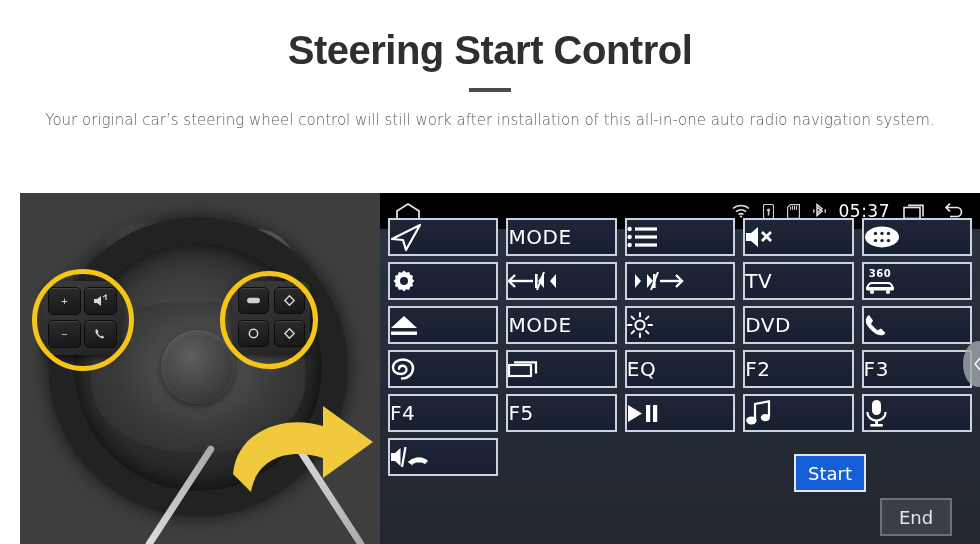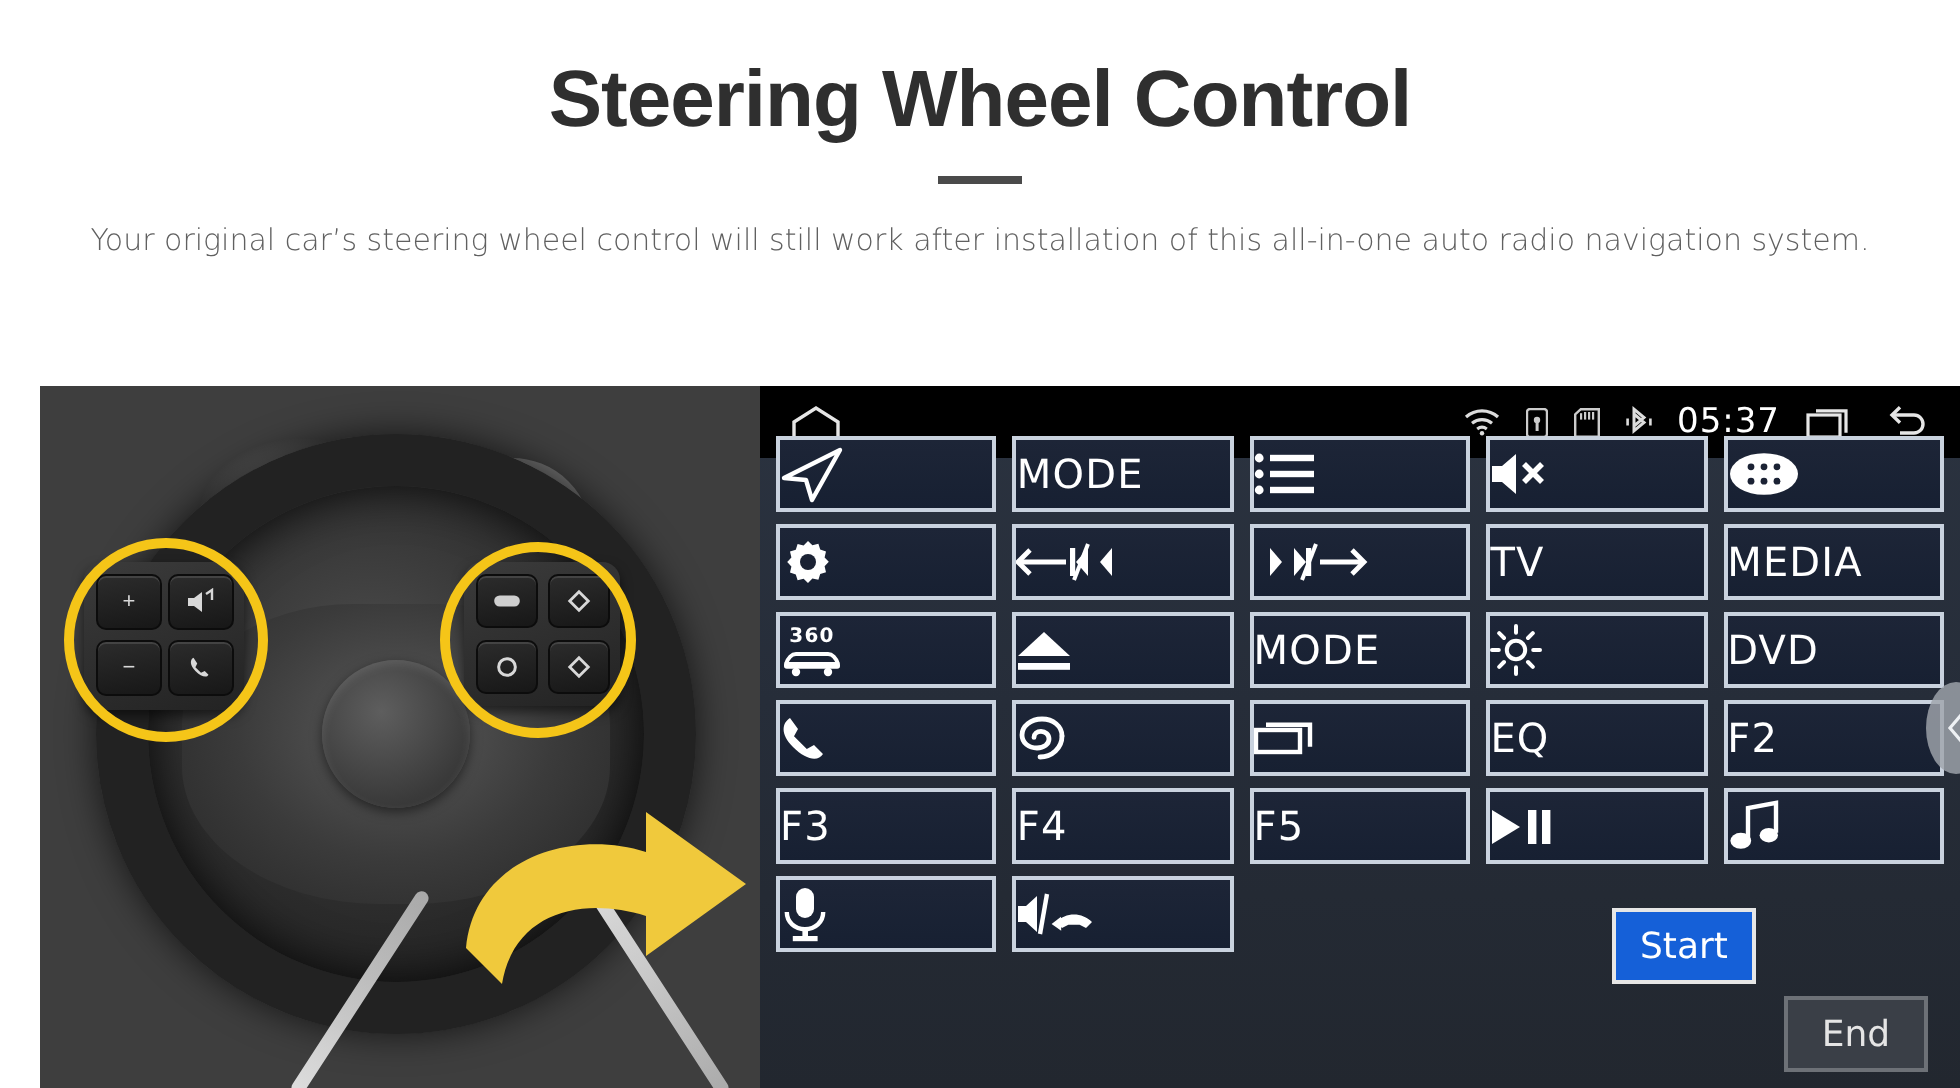--- a/index.html
+++ b/index.html
@@ -149,21 +149,21 @@
     color: #ffffff;
     display: flex; align-items: center; 
     font-size: 20px; letter-spacing: .6px;
     font-family: "DejaVu Sans", sans-serif;
     user-select: none;
   }
   .btn.empty { border: none; background: none; }
   .btn svg { display: block; }
 
   .footer-btns {
-    position: absolute; right: 16px; bottom: 8px;
+    position: absolute; right: 28px; bottom: 8px;
     display: flex; gap: 14px;
   }
   .fbtn {
     width: 72px; height: 38px; border: 2px solid #e6e6e6;
     display: flex; align-items: center; justify-content: center;
     font-size: 18px; color: #fff;
     background: #1560d8;
     font-family: "DejaVu Sans", sans-serif;
   }
   .fbtn.disabled { background: #3a3f47; color: #e5e5e5; border-color: #6d7177; margin-top: 44px; }
@@ -175,21 +175,21 @@
     display: flex; align-items: center; justify-content: center;
     color: #e9ecef; font-size: 15px;
   }
 </style>
 </head>
 <body>
 
 <div class="page">
 
   <div class="header">
-    <h1 class="page-title">Steering Wheel Control</h1>
+    <h1 class="page-title">Steering Start Control</h1>
     <div class="title-rule"></div>
     <p class="subtitle">Your original car’s steering wheel control will still work after installation of this all-in-one auto radio navigation system.</p>
   </div>
 
   <div class="lower">
 
     <div class="photo-wrap">
       <div class="dash"></div>
       <div class="gauge g1"></div>
       <div class="gauge g2"></div>
@@ -380,23 +380,20 @@
                 <path d="M24 19 L31 1" stroke="#fff" stroke-width="2"></path>
                 <path d="M33 10h22" stroke="#fff" stroke-width="2.4"></path>
                 <path d="M49 4l6 6-6 6" fill="none" stroke="#fff" stroke-width="2.4"></path>
               </svg>
             </span>
           </div>
           <div class="btn">
             <span>TV</span>
           </div>
           <div class="btn">
-            <span>MEDIA</span>
-          </div>
-          <div class="btn">
             <span>
               <svg width="32" height="27" viewBox="0 0 32 27">
                 <text x="16" y="9" font-size="10" font-family="DejaVu Sans, sans-serif" fill="#fff" text-anchor="middle" font-weight="bold">360</text>
                 <path d="M3 20c1-3 3-5 5-5h16c2 0 4 2 5 5" fill="none" stroke="#fff" stroke-width="2"></path>
                 <rect x="2" y="19" width="28" height="3.4" rx="1.4" fill="#fff"></rect>
                 <circle cx="8" cy="24" r="2.1" fill="#fff"></circle>
                 <circle cx="24" cy="24" r="2.1" fill="#fff"></circle>
               </svg>
             </span>
           </div>

